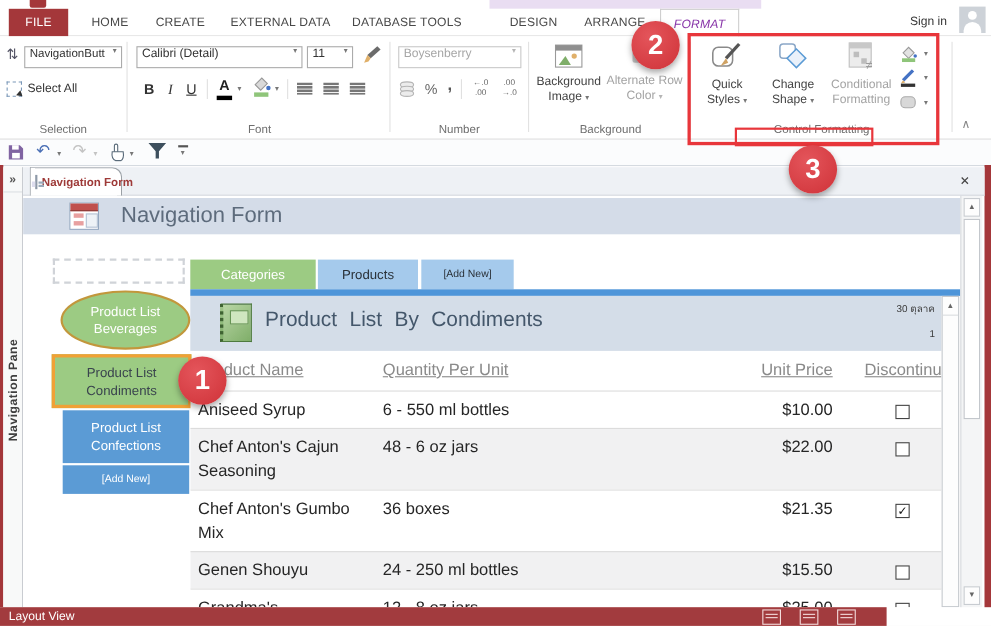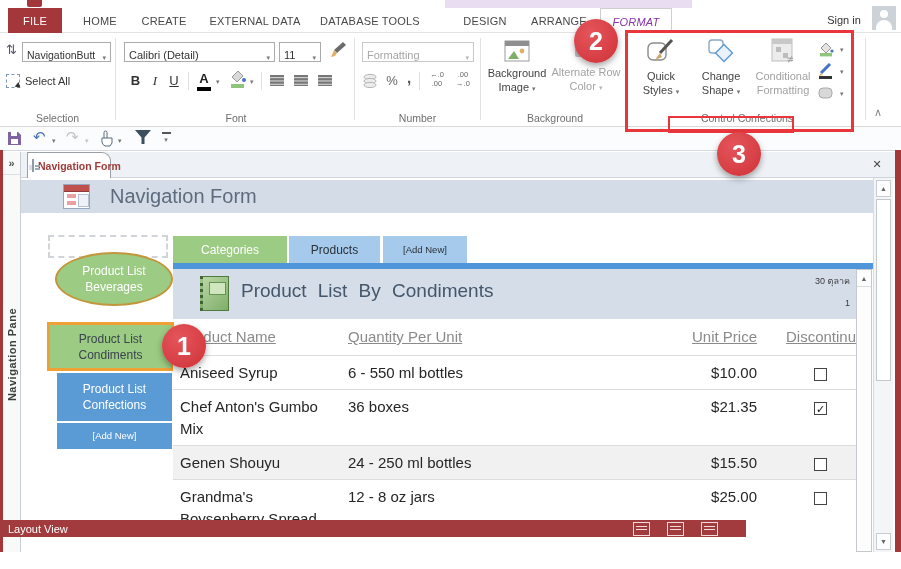--- a/index.html
+++ b/index.html
@@ -1,21 +1,21 @@
 <!DOCTYPE html>
 <html><head>
 <meta charset="utf-8">
 <style>
   html,body{margin:0;padding:0;background:#e8e8e8;}
   #screen{position:relative;width:901px;height:569px;background:#fff;overflow:hidden;
           font-family:"Liberation Sans","DejaVu Sans",sans-serif;color:#333;}
   .abs{position:absolute;}
   .ctr{display:flex;align-items:center;justify-content:center;}
   .caret{font-size:7px;color:#777;line-height:1;}
-  .combo{background:#fff;border:1px solid #ababab;display:flex;align-items:flex-end;
+  .combo{background:#fff;border:1px solid #ababab;display:flex;align-items:flex-start;
          font-size:11px;color:#333;padding:0 4px;box-sizing:border-box;}
   .combo .val{flex:1;overflow:hidden;white-space:nowrap;}
   .combo.disabled{border-color:#c9c9c9;color:#a6a6a6;}
   .grouplabel{font-size:10.5px;color:#6e6e6e;text-align:center;}
   .ribbonsep{width:1px;background:#e2e2e2;top:38px;height:82px;}
   .ribbonbtn-label{font-size:11px;color:#444;text-align:center;line-height:14px;}
   .ribbonbtn-label.disabled{color:#a3a3a3;}
   .tabtxt{font-size:11px;color:#484848;letter-spacing:.2px;}
   .redbox{border:3px solid #e8363b;box-sizing:border-box;z-index:50;}
   .redcircle{width:44px;height:44px;border-radius:50%;background:radial-gradient(circle at 38% 32%,#e4555b,#cf3238);
@@ -143,21 +143,21 @@
     </svg>
   </div>
   <div class="abs caret" style="left:250px;top:78px;">▾</div>
   <div class="abs" style="left:261px;top:72px;width:1px;height:18px;background:#e0e0e0;"></div>
   <div class="abs alignicon" style="left:270px;top:75px;"></div>
   <div class="abs alignicon" style="left:294px;top:75px;"></div>
   <div class="abs alignicon" style="left:318px;top:75px;"></div>
   <div class="abs grouplabel" style="left:118px;top:112px;width:236px;">Font</div>
 
   <div class="abs combo disabled" style="left:362px;top:42px;width:112px;height:20px;">
-    <span class="val">Formatting</span>
+    <span class="val">Boysenberry</span>
     <span class="caret" style="color:#b5b5b5;">▾</span>
   </div>
   <div class="abs" style="left:362px;top:72px;width:17px;height:17px;">
     <svg width="17" height="17" viewBox="0 0 17 17">
       <ellipse cx="8" cy="5" rx="6" ry="2.6" fill="#ececec" stroke="#b5b5b5"></ellipse>
       <ellipse cx="8" cy="9" rx="6" ry="2.6" fill="#ececec" stroke="#b5b5b5"></ellipse>
       <ellipse cx="8" cy="13" rx="6" ry="2.6" fill="#ececec" stroke="#b5b5b5"></ellipse>
     </svg>
   </div>
   <div class="abs ctr" style="left:384px;top:71px;width:16px;height:18px;">
@@ -241,21 +241,21 @@
       <rect x="1" y="13" width="13" height="3" fill="#333"></rect>
     </svg>
     <span class="caret" style="margin-left:5px;">▾</span>
   </div>
   <div class="abs" style="left:818px;top:84px;width:34px;height:18px;display:flex;align-items:center;">
     <svg width="17" height="14" viewBox="0 0 17 14">
       <rect x="1" y="2" width="13" height="10" rx="4" fill="#d8d8d8" stroke="#aaa"></rect>
     </svg>
     <span class="caret" style="margin-left:5px;">▾</span>
   </div>
-  <div class="abs grouplabel" style="left:628px;top:112px;width:238px;">Control Confections</div>
+  <div class="abs grouplabel" style="left:628px;top:112px;width:238px;">Control Formatting</div>
   <div class="abs" style="left:874px;top:106px;font-size:11px;color:#888;">∧</div>
 
   <div class="abs redbox" style="left:625px;top:30px;width:229px;height:102px;"></div>
   <div class="abs redbox" style="left:668px;top:116px;width:126px;height:17px;border-width:2px;z-index:51;"></div>
   <div class="abs redcircle" style="left:574px;top:19px;">
       <span>2</span>
     </div>
 
   <div class="abs" style="left:0;top:127px;width:901px;height:24px;background:#fbfcfd;border-bottom:1px solid #d5dae0;box-sizing:border-box;"></div>
   <div class="abs" style="left:7px;top:131px;width:15px;height:15px;">
@@ -343,21 +343,21 @@
 
     <div class="abs" style="left:152px;top:91px;width:683px;height:50px;background:#d4dde8;">
       <span style="position:absolute;left:27px;top:7px;width:29px;height:35px;background:linear-gradient(135deg,#b9d6a5,#7fae69);border:1px solid #4e7a3e;border-left:3px dotted #3f6332;box-sizing:border-box;">
         <span style="position:absolute;left:6px;top:5px;width:15px;height:11px;background:#cfe6bf;border:1px solid #679455;"></span>
       </span>
       <span style="position:absolute;left:68px;top:11px;font-size:19px;color:#44576b;word-spacing:6px;">Product List By Condiments</span>
       <span style="position:absolute;right:6px;top:5px;font-size:9px;color:#3a3a3a;">30 ตุลาค</span>
       <span style="position:absolute;right:6px;top:29px;font-size:9px;color:#3a3a3a;">1</span>
     </div>
 
-    <div class="abs navbtn" style="left:34px;top:74px;width:118px;height:54px;background:#9ccb83;border:2px solid #c2973c;border-radius:50%;color:#fff;padding:0 10px;">
+    <div class="abs navbtn" style="left:34px;top:86px;width:118px;height:54px;background:#9ccb83;border:2px solid #c2973c;border-radius:50%;color:#fff;padding:0 10px;">
         <span>Product List Beverages</span>
       </div>
     <div class="abs navbtn" style="left:26px;top:144px;width:127px;height:49px;background:#9ccb83;border:3px solid #f0a136;color:#3a444e;padding:0 12px;">
         <span>Product List Condiments</span>
       </div>
     <div class="abs navbtn" style="left:36px;top:195px;width:115px;height:48px;background:#5b9bd5;color:#fff;padding:0 14px;">
         <span>Product List Confections</span>
       </div>
     <div class="abs navbtn" style="left:36px;top:245px;width:115px;height:26px;background:#5b9bd5;color:#fff;font-size:9.5px;">
         <span style="font-size:9.5px;">[Add New]</span>
@@ -368,20 +368,28 @@
         <div class="hcell c-name" style="padding-left:7px;flex:0 0 175px;box-sizing:border-box;"><span>Product Name</span></div>
         <div class="hcell" style="flex:0 0 236px;"><span>Quantity Per Unit</span></div>
         <div class="hcell" style="flex:0 0 173px;text-align:right;"><span>Unit Price</span></div>
         <div class="hcell" style="flex:1;padding-left:29px;overflow:hidden;"><span>Discontinued</span></div>
       </div>
       <div>
           <div class="trow">
             <div class="cell c-name">Aniseed Syrup</div>
             <div class="cell c-qty">6 - 550 ml bottles</div>
             <div class="cell c-price">$10.00</div>
+            <div class="cell c-disc">
+              <span class="checkbox"></span>
+            </div>
+          </div>
+          <div class="trow alt">
+            <div class="cell c-name">Chef Anton's Cajun Seasoning</div>
+            <div class="cell c-qty">48 - 6 oz jars</div>
+            <div class="cell c-price">$22.00</div>
             <div class="cell c-disc">
               <span class="checkbox"></span>
             </div>
           </div>
           <div class="trow">
             <div class="cell c-name">Chef Anton's Gumbo Mix</div>
             <div class="cell c-qty">36 boxes</div>
             <div class="cell c-price">$21.35</div>
             <div class="cell c-disc">
               <span class="checkbox">✓</span>
@@ -420,21 +428,21 @@
     <div style="margin:0 2px;height:180px;background:#fff;border:1px solid #c3c7cc;"></div>
     <div class="ctr" style="position:absolute;left:2px;right:2px;bottom:2px;height:15px;background:#fdfdfd;border:1px solid #c8ccd1;">
         <span class="scroll-arrow">▼</span>
       </div>
   </div>
 
   <div class="abs redcircle" style="left:162px;top:324px;">
       <span>1</span>
     </div>
 
-  <div class="abs" style="left:0;top:520px;width:746px;height:17px;background:#a23b3e;display:flex;align-items:center;">
+  <div class="abs" style="left:0;top:552px;width:806px;height:17px;background:#a23b3e;display:flex;align-items:center;">
     <span style="font-size:11px;color:#fff;margin-left:8px;">Layout View</span>
     <span style="flex:1;"></span>
     <span class="sb-icon" style="margin-right:17px;"></span>
     <span class="sb-icon" style="margin-right:17px;background:#b0targets55;"></span>
     <span class="sb-icon" style="margin-right:28px;"></span>
   </div>
 
 </div>
 
 </body></html>

